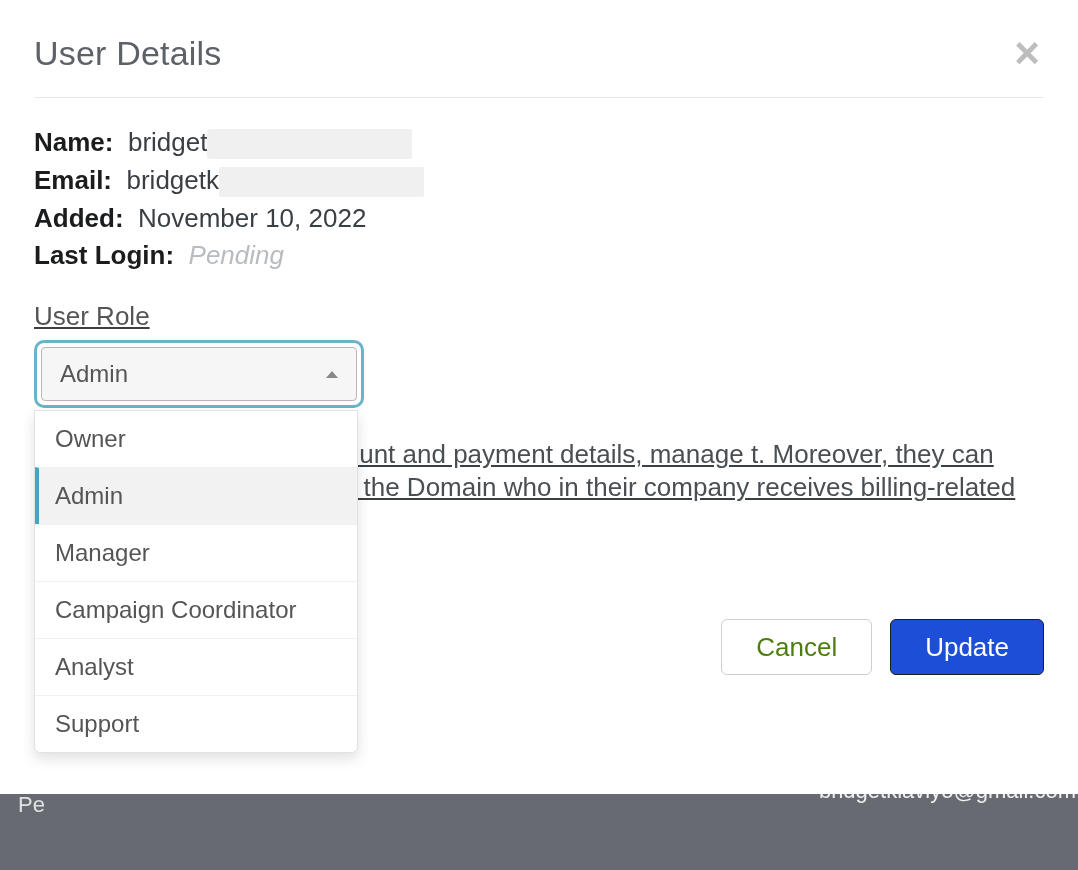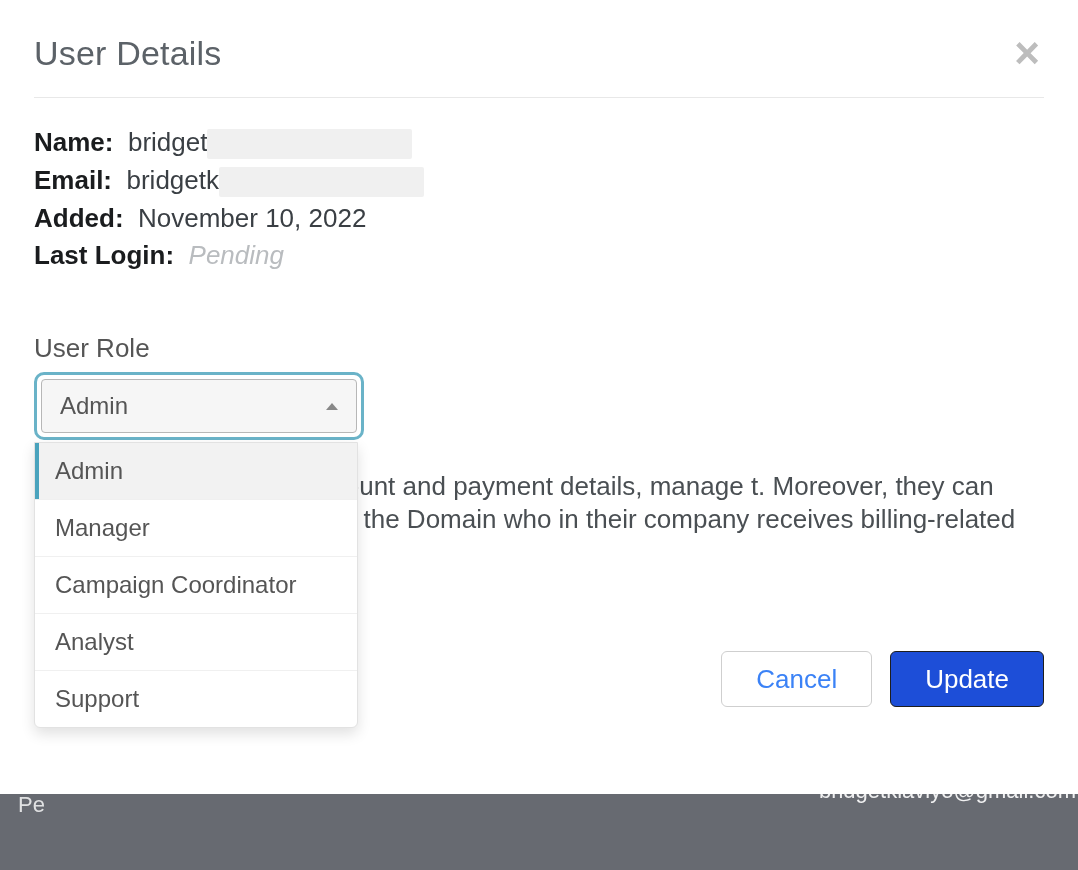--- a/index.html
+++ b/index.html
@@ -63,21 +63,22 @@
     font-style: italic;
   }
   .redacted {
     display: inline-block;
     vertical-align: middle;
     height: 30px;
     background: #f0f0f0;
     border-radius: 2px;
   }
   .role-section {
-    margin-top: 60px;
+    margin-top: 28px;
+    text-decoration: underline;
   }
   .role-label {
     font-size: 26px;
     color: #555;
     margin-bottom: 8px;
   }
   .select-wrap {
     position: relative;
     width: 330px;
   }
@@ -155,21 +156,21 @@
   .btn {
     font-size: 26px;
     padding: 14px 34px;
     border-radius: 6px;
     cursor: pointer;
     line-height: 1;
   }
   .btn-secondary {
     background: #fff;
     border: 1px solid #cfcfcf;
-    color: #3b82f6;
+    color: #4d7c0f;
   }
   .btn-primary {
     background: #1d4ed8;
     border: 1px solid #1e1e1e;
     color: #fff;
   }
   .footer-bg {
     position: absolute;
     left: 0;
     right: 0;
@@ -250,20 +251,21 @@
 
     <div class="select-wrap">
       <div class="select-outer">
         <div class="select-btn" role="button">
           <span>Admin</span>
           <span class="caret"></span>
         </div>
       </div>
 
       <div class="dropdown">
+        <div class="option">Owner</div>
         <div class="option selected">Admin</div>
         <div class="option">Manager</div>
         <div class="option">Campaign Coordinator</div>
         <div class="option">Analyst</div>
         <div class="option">Support</div>
       </div>
     </div>
 
     <div class="role-desc">ess. An Admin can edit account and payment details, manage t. Moreover, they can create private API keys, edit the Domain who in their company receives billing-related notifications.</div>
 

